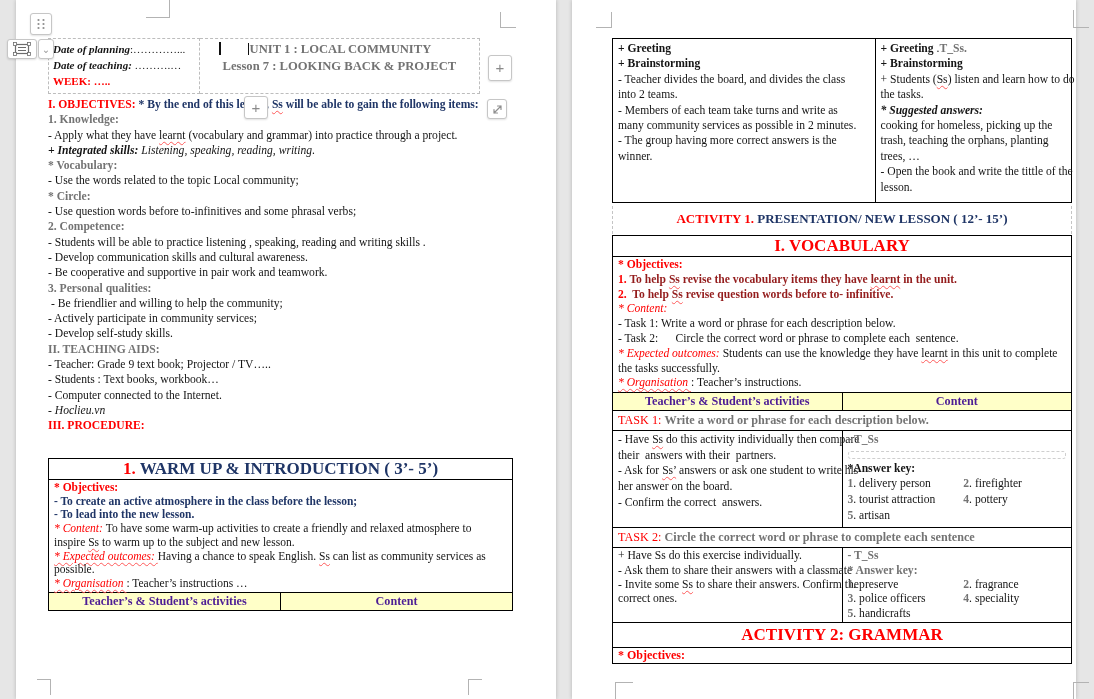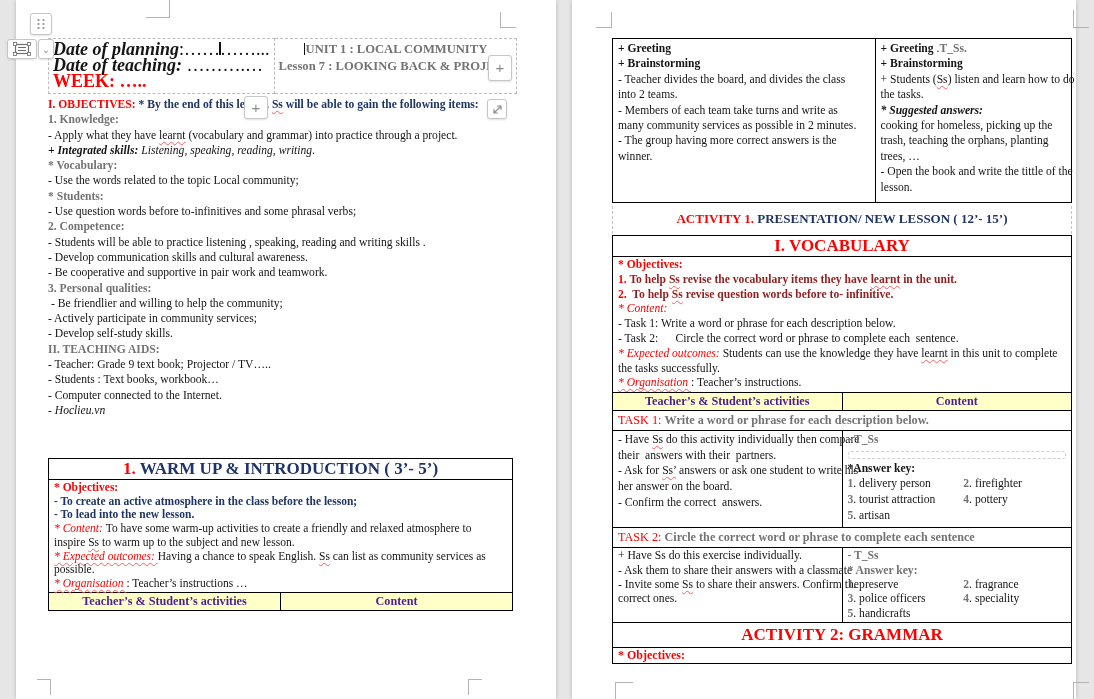--- a/index.html
+++ b/index.html
@@ -21,21 +21,21 @@
   .wavy{text-decoration:underline;text-decoration-style:wavy;text-decoration-color:#ff5a5a;
         text-decoration-thickness:1px;text-underline-offset:2px;}
   .caret{display:inline-block;width:0;height:12px;border-left:1.5px solid #111;
          margin-right:1px;vertical-align:-2px;}
   .cols{display:grid;grid-template-columns:53% 47%;}
   .dashed-box{height:6px;border:1px dashed #cfcfcf;border-radius:3px;margin:3px 0 2px;}
 
   
   .hdr-table{position:absolute;left:32px;top:38px;width:432px;border-collapse:collapse;}
   .hdr-table td{border:1px dashed #bdbdbd;vertical-align:top;padding:2px 4px 4px;}
-  .hdr-left{width:35%;font-size:18px;line-height:16px;}
+  .hdr-left{width:35%;font-size:11px;line-height:16px;}
   .hdr-right{width:65%;font-size:12.6px;line-height:17px;text-align:center;}
 
   
   .body-block{position:absolute;left:32px;top:97px;width:478px;font-size:11.6px;line-height:15.3px;}
 
   
   .doc-table{border-collapse:collapse;position:absolute;table-layout:fixed;}
   .doc-table td{border:1.4px solid #000;vertical-align:top;padding:1px 5px;}
   .title-cell{text-align:center;font-size:17px;line-height:18px;padding:1px 2px;}
   .yellow td{background:#ffffc8;text-align:center;font-weight:bold;color:#4c1d95;
@@ -98,35 +98,36 @@
     </tbody>
       </table>
 
     <div class="body-block">
         <div class="ln"><span class="sg red b">I. OBJECTIVES: </span><span class="sg navy b">* By the end of this lesson, </span><span class="sg navy b wavy">Ss</span><span class="sg navy b"> will be able to gain the following items:</span></div>
         <div class="ln"><span class="sg blue b">1. Knowledge:</span></div>
         <div class="ln"><span class="sg k">- Apply what they have </span><span class="sg k wavy">learnt</span><span class="sg k"> (vocabulary and grammar) into practice through a project.</span></div>
         <div class="ln"><span class="sg b i">+ Integrated skills: </span><span class="sg i">Listening, speaking, reading, writing.</span></div>
         <div class="ln"><span class="sg blue b">* Vocabulary:</span></div>
         <div class="ln"><span class="sg k">- Use the words related to the topic Local community;</span></div>
-        <div class="ln"><span class="sg blue b">* Students:</span></div>
+        <div class="ln"><span class="sg blue b">* Circle:</span></div>
         <div class="ln"><span class="sg k">- Use question words before to-infinitives and some phrasal verbs;</span></div>
         <div class="ln"><span class="sg blue b">2. Competence:</span></div>
         <div class="ln"><span class="sg k">- Students will be able to practice listening , speaking, reading and writing skills .</span></div>
         <div class="ln"><span class="sg k">- Develop communication skills and cultural awareness.</span></div>
         <div class="ln"><span class="sg k">- Be cooperative and supportive in pair work and teamwork.</span></div>
         <div class="ln"><span class="sg blue b">3. Personal qualities:</span></div>
         <div class="ln"><span class="sg k"> - Be friendlier and willing to help the community;</span></div>
         <div class="ln"><span class="sg k">- Actively participate in community services;</span></div>
         <div class="ln"><span class="sg k">- Develop self-study skills.</span></div>
         <div class="ln"><span class="sg blue b">II. TEACHING AIDS:</span></div>
         <div class="ln"><span class="sg k">- Teacher: Grade 9 text book; Projector / TV…..</span></div>
         <div class="ln"><span class="sg k">- Students : Text books, workbook…</span></div>
         <div class="ln"><span class="sg k">- Computer connected to the Internet.</span></div>
         <div class="ln"><span class="sg i">- Hoclieu.vn</span></div>
+        <div class="ln"><span class="sg red b">III. PROCEDURE:</span></div>
       </div>
 
     <table class="doc-table warmup-table">
       <tbody>
           <tr>
             <td class="title-cell" colspan="2">
               <div class="ln"><span class="sg red b">1. </span><span class="sg navy b">WARM UP &amp; INTRODUCTION ( 3’- 5’)</span></div>
             </td>
           </tr>
       <tr>

